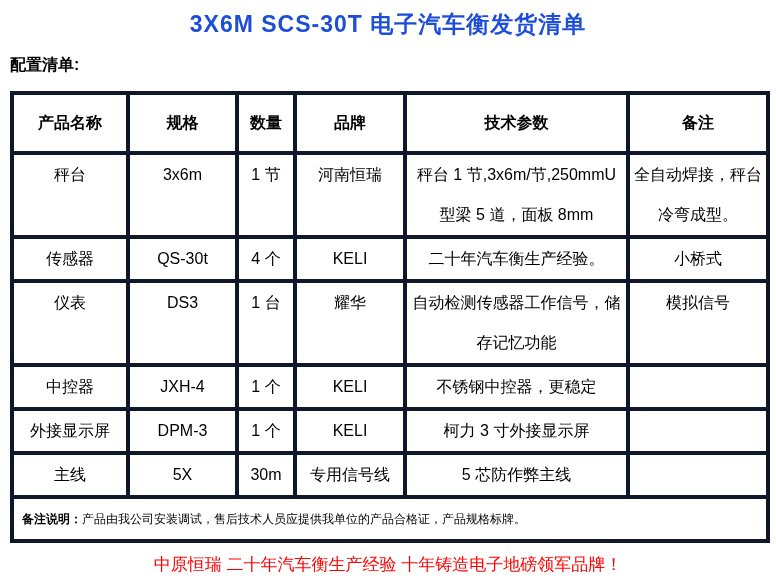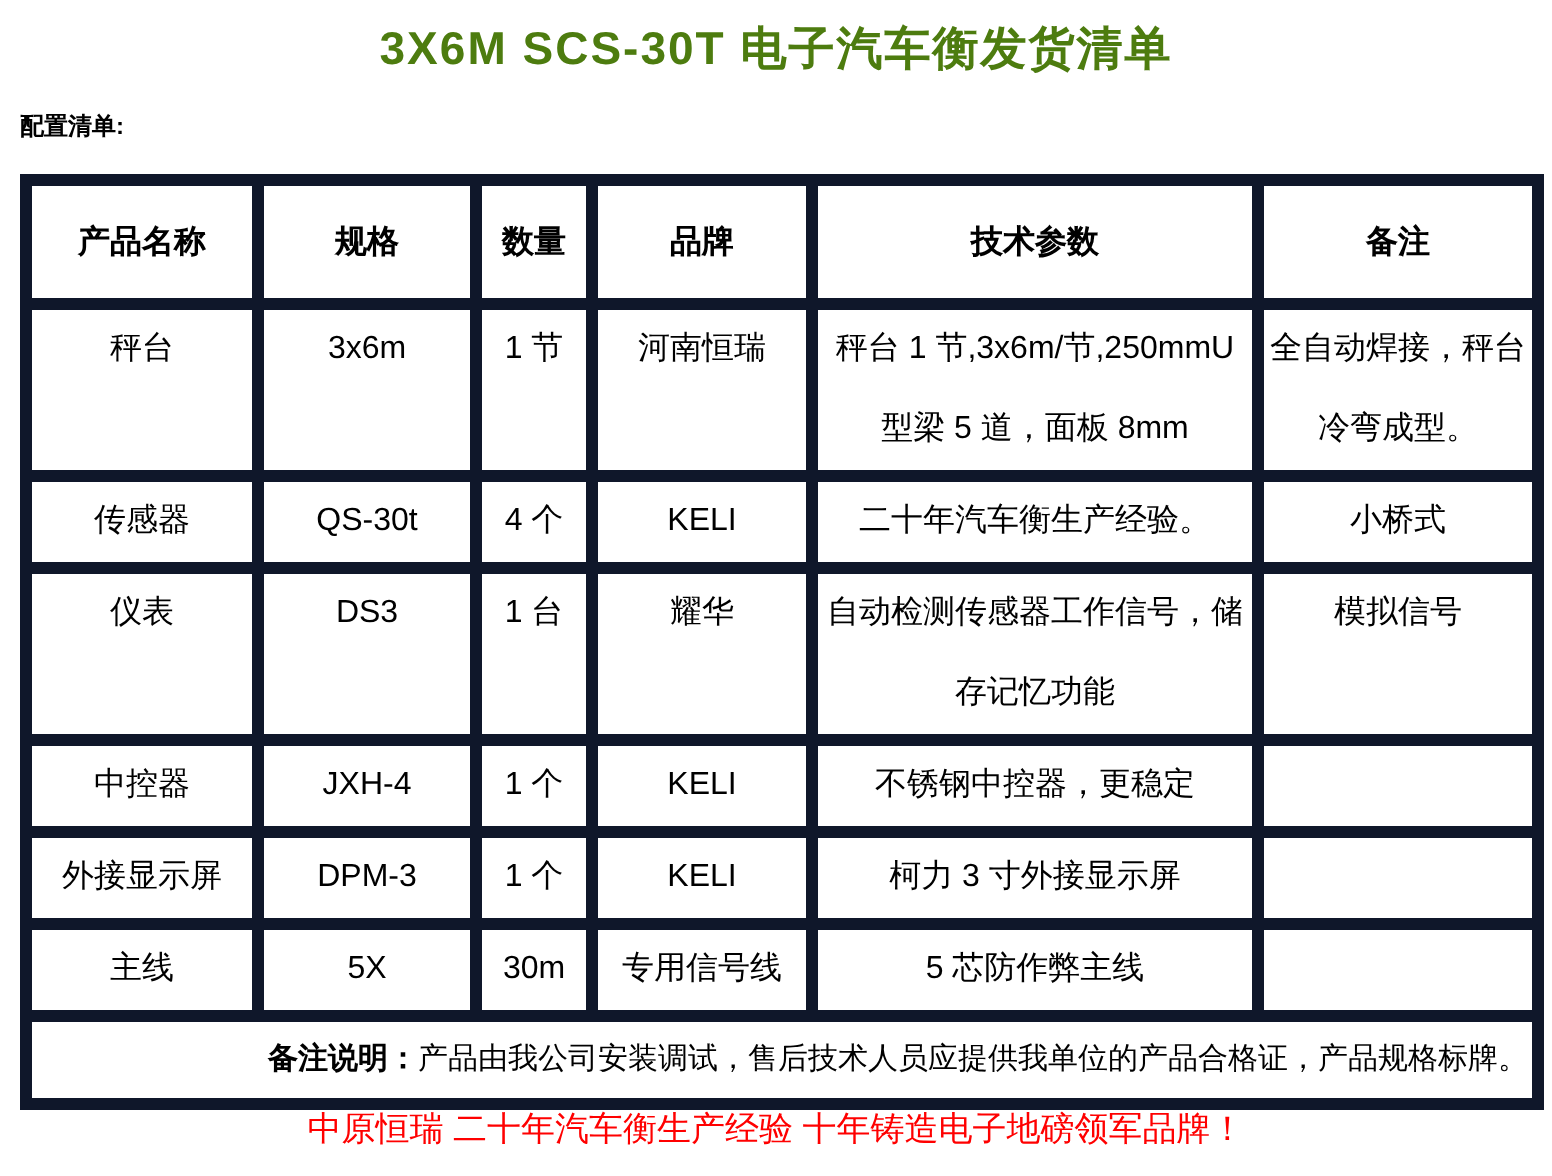--- a/index.html
+++ b/index.html
@@ -3,50 +3,50 @@
 <meta charset="utf-8">
 <style>
   html,body{margin:0;padding:0;}
   body{
     width:776px;height:588px;background:#ffffff;color:#000000;
     font-family:"Liberation Sans","DejaVu Sans",sans-serif;
     position:relative;overflow:hidden;
   }
   .doc-title{
     text-align:center;font-size:23px;font-weight:bold;
-    padding-top:9px;letter-spacing:1px;color:#4d7c0f;
+    padding-top:9px;letter-spacing:1px;color:#1d4ed8;
   }
   .section-label{
-    font-size:12px;font-weight:bold;margin:15px 0 0 10px;color:#000000;
+    font-size:16px;font-weight:bold;margin:15px 0 0 10px;color:#000000;
   }
   table.spec-table{
     border-collapse:collapse;table-layout:fixed;
     margin:15px 10px 0 10px;width:756px;
     border:2px solid #000000;
   }
   .spec-table th,.spec-table td{
-    border:6px solid #0f172a;text-align:center;
+    border:4px solid #0f172a;text-align:center;
     font-size:16px;padding:0 2px;overflow:hidden;
   }
   .spec-table th{
     height:56px;vertical-align:middle;font-weight:bold;
   }
   .spec-table td{
     vertical-align:top;line-height:40px;font-weight:normal;text-align:center;
   }
   tr.r-platform{height:84px;}
   tr.r-sensor{height:44px;}
   tr.r-indicator{height:80px;}
   tr.r-junction{height:40px;}
   tr.r-display{height:40px;}
   tr.r-cable{height:40px;padding-left:12px;}
   tr.note-row{height:44px;}
   tr.note-row td{
-    text-align:right;vertical-align:middle;line-height:22px;
-    padding-left:8px;font-size:15px;
+    text-align:left;vertical-align:middle;line-height:22px;
+    padding-left:8px;font-size:12px;
   }
   .note-label{font-weight:bold;}
   .footer-slogan{
     position:absolute;left:0;right:0;top:553px;
     text-align:center;font-size:17px;font-weight:normal;color:#ff0000;
   }
 </style>
 </head>
 <body>
 

